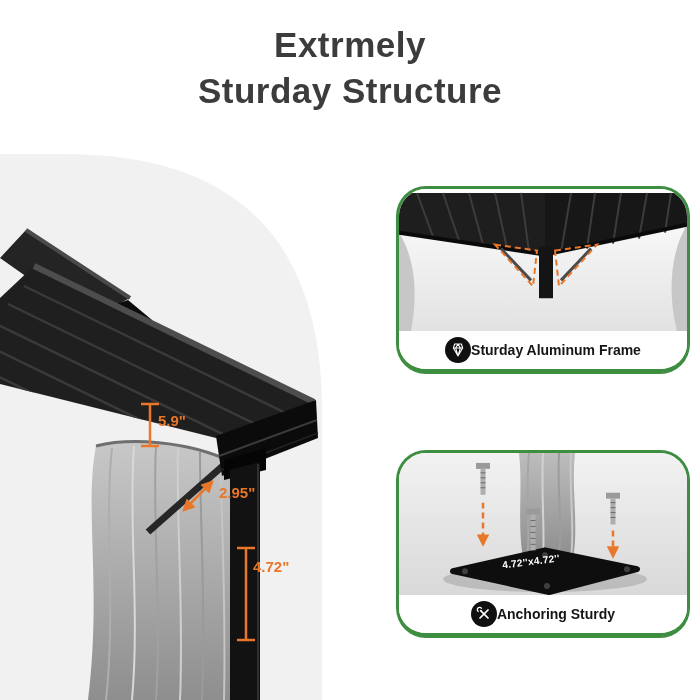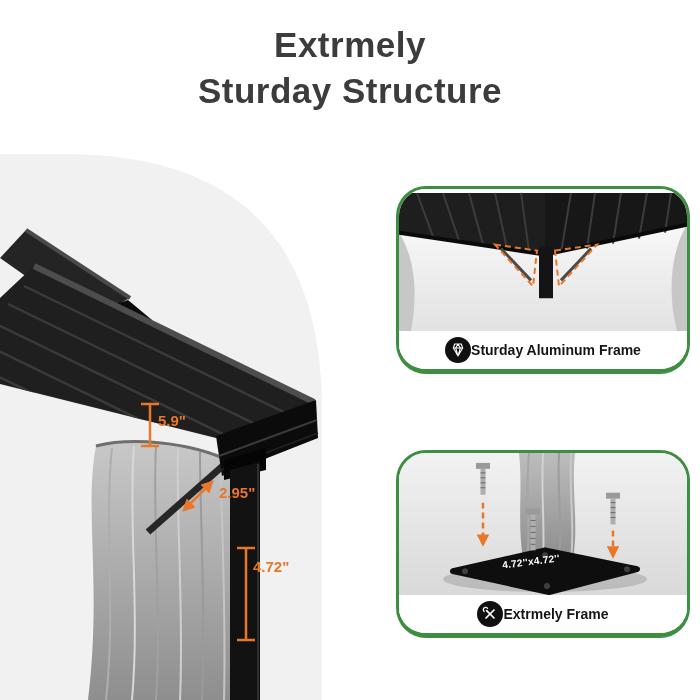--- a/index.html
+++ b/index.html
@@ -234,17 +234,17 @@
     </div>
     <span class="base-label">4.72''x4.72''</span>
     <div class="panel-caption">
       <span class="badge">
         <svg width="16" height="16" viewBox="0 0 24 24">
           <line x1="7" y1="7" x2="18" y2="18" stroke="#ffffff" stroke-width="2.6" stroke-linecap="round"></line>
           <line x1="18" y1="6" x2="6" y2="18" stroke="#ffffff" stroke-width="2.6" stroke-linecap="round"></line>
           <path d="M4,8.5 A3.4,3.4 0 1 1 8.5,4" fill="none" stroke="#ffffff" stroke-width="2"></path>
         </svg>
       </span>
-      <span class="caption-text">Extrmely Frame</span>
+      <span class="caption-text">Anchoring Sturdy</span>
     </div>
   </div>
 
 </div>
 
 </body></html>

